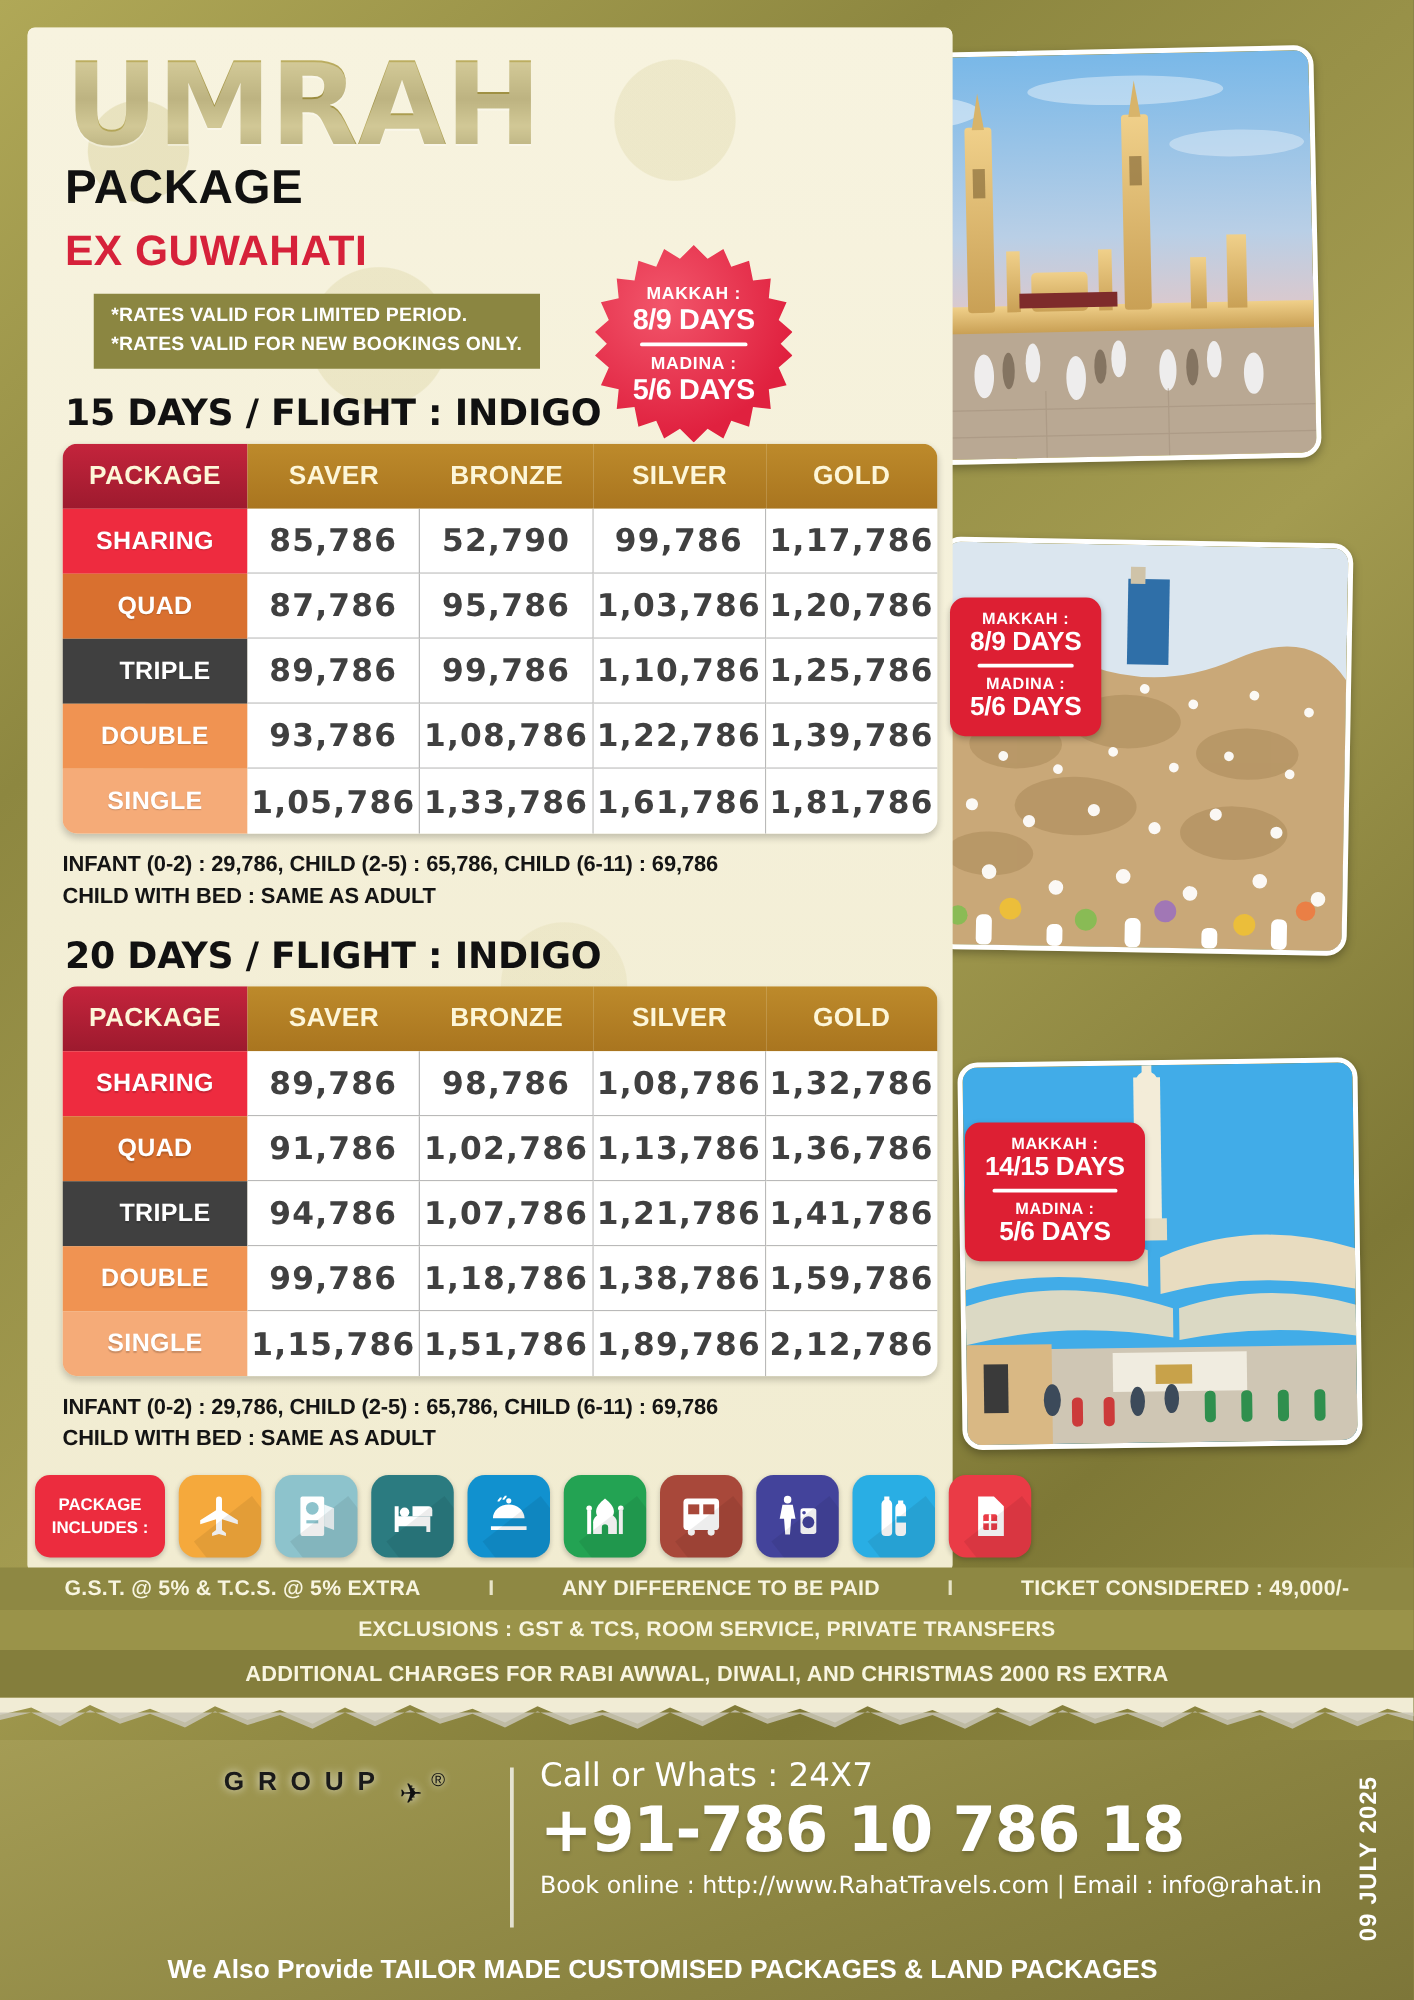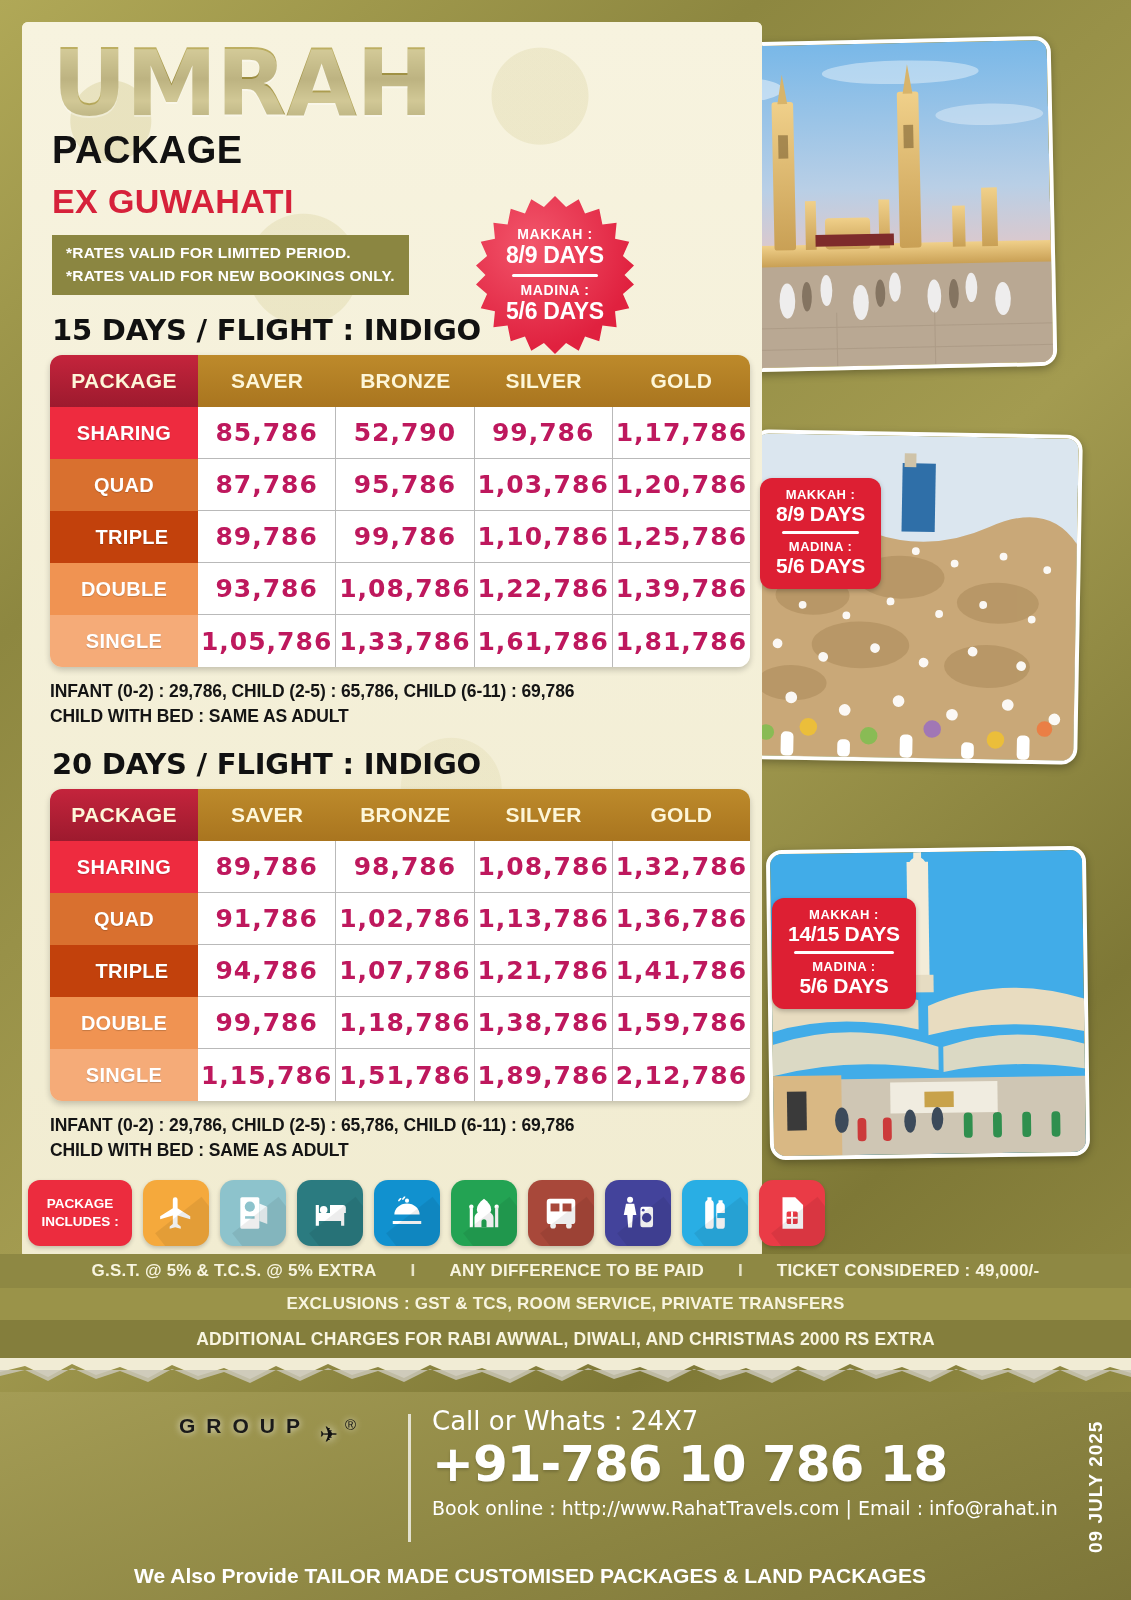--- a/index.html
+++ b/index.html
@@ -49,21 +49,21 @@
   }
   h2.package {
     font-size:38px; font-weight:800; color:#111; letter-spacing:.5px; margin-top:2px;
   }
   h3.exguw {
     font-size:34px; font-weight:800; color:#d6213a; letter-spacing:.4px; margin-top:10px;
   }
   .ratesbox {
     margin-top:14px; display:inline-block;
     background:#8b8641; color:#fff; padding:7px 14px 8px 14px;
-    font-size:15.5px; font-weight:700; line-height:1.45; letter-spacing:.2px;
+    font-size:15.5px; font-weight:700; line-height:1.45; letter-spacing:.2px;margin-left:23px;
   }
 
   
   .starburst {
     position:absolute; left:476px; top:196px; width:158px; height:158px;
     display:flex; align-items:center; justify-content:center; text-align:center;
     color:#fff; z-index:6;
   }
   .starburst .star {
     position:absolute; inset:0;
@@ -98,25 +98,25 @@
     color:#fdf6d8; font-size:21px; font-weight:800; letter-spacing:.3px;
   }
   .tbl th.hpkg { background:linear-gradient(180deg,#c4243c,#9d1a2e); width:148px; }
   .tbl th.hcol { background:linear-gradient(180deg,#bd8a2b,#a9751f); }
   .rowlbl {
     color:#fff; font-size:20px; font-weight:800; letter-spacing:.3px;
     text-shadow:0 1px 1px rgba(0,0,0,.18);
   }
   .r0 { background:#ee2b3f; }
   .r1 { background:#d9702f; }
-  .r2 { background:#c2410c;padding-left:16px; }
+  .r2 { background:#404040;padding-left:16px; }
   .r3 { background:#f09352; }
   .r4 { background:#f5ab78; }
   .cell {
-    background:#fff; color:#be185d; font-size:25px; font-weight:700;
+    background:#fff; color:#404040; font-size:25px; font-weight:700;
     border-right:1px solid #b9b9b9; border-bottom:1px solid #b9b9b9;
     letter-spacing:1px; font-family:"DejaVu Sans", sans-serif;
   }
   .cell:last-child { border-right:none; }
   .tbl tr:last-child .cell { border-bottom:none; }
 
   .note {
     margin:12px 0 0 28px; font-size:17.5px; font-weight:700; color:#141414;
     line-height:1.42; letter-spacing:-.1px;
   }
@@ -142,21 +142,21 @@
     content:""; position:absolute; left:30%; top:45%; width:90%; height:70%;
     background:rgba(0,0,0,.07); transform:rotate(-38deg);
   }
 
   
   .bar {
     position:absolute; left:0; width:1131px; color:#f8f5e0;
     text-align:center; font-weight:800; letter-spacing:.2px;
     display:flex; align-items:center; justify-content:center;
   }
-  .bar1 { top:1254px; height:34px; background:#8e8843; font-size:17px; gap:34px; }
+  .bar1 { top:1254px; height:34px; background:#8e8843; font-size:17px; gap:54px; }
   .bar1 .sep { opacity:.85; font-weight:700; }
   .bar2 { top:1288px; height:32px; background:#9a9349; font-size:17px; }
   .bar3 { top:1320px; height:38px; background:#847e3c; font-size:17.5px; }
 
   
   .torn { position:absolute; left:0; top:1358px; width:1131px; height:42px; z-index:4; }
 
   
   .footer {
     position:absolute; left:0; top:1392px; width:1131px; height:208px;

